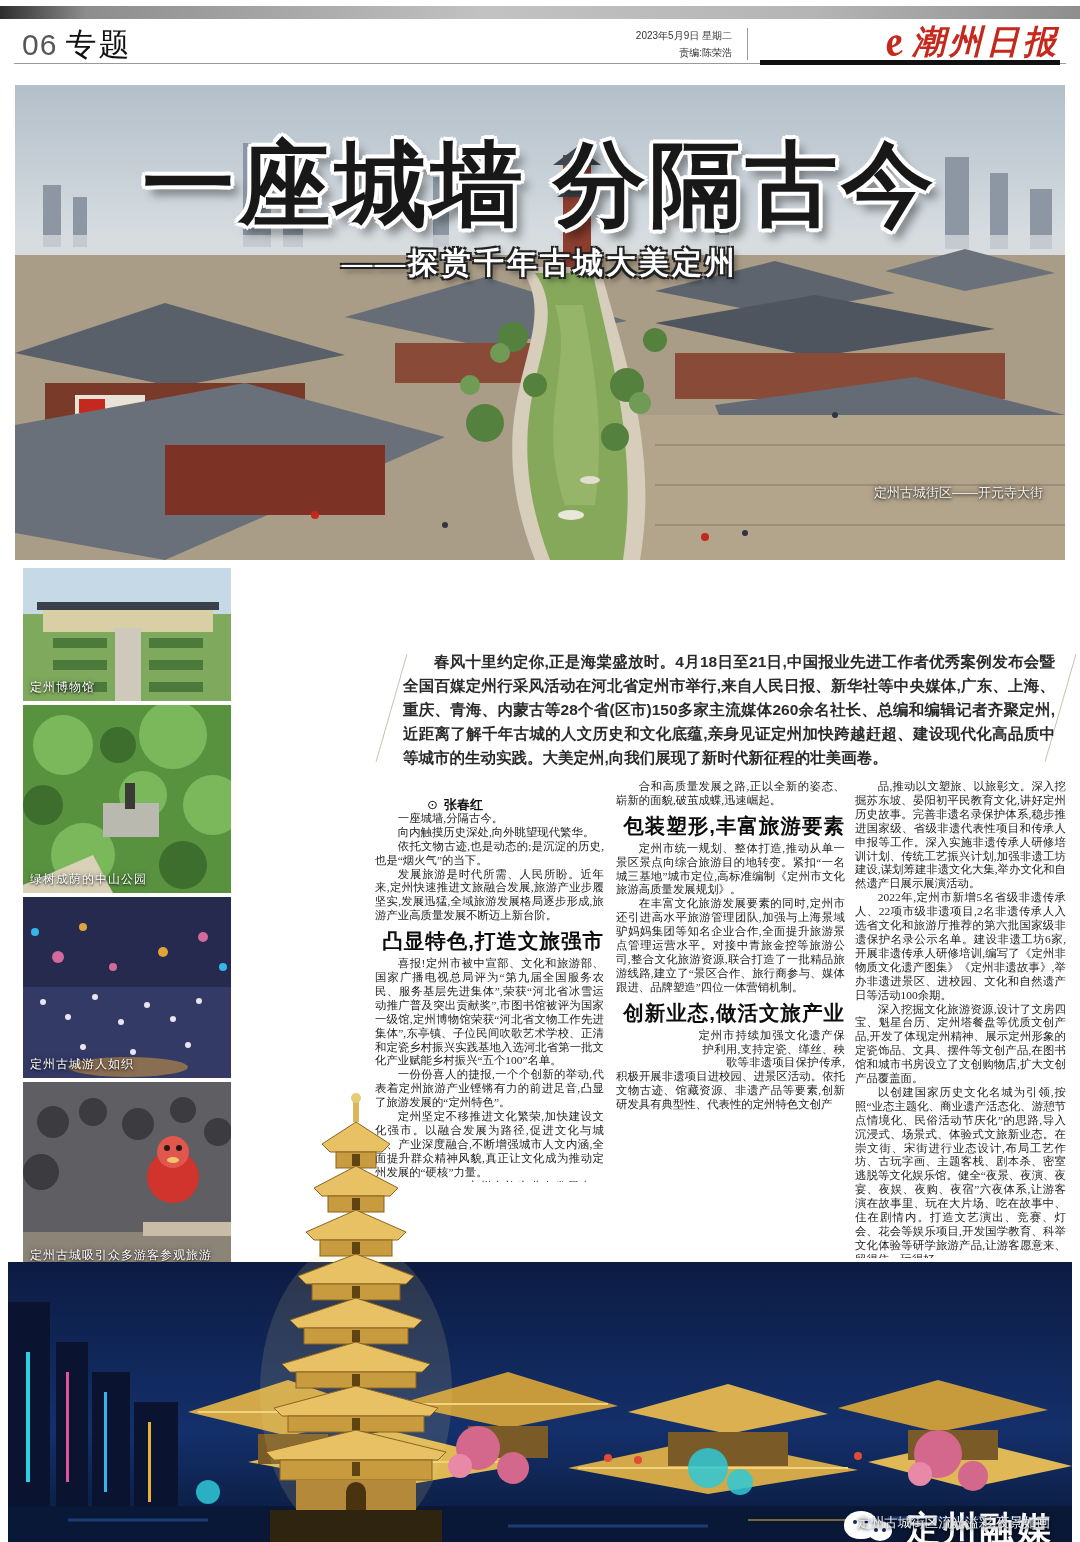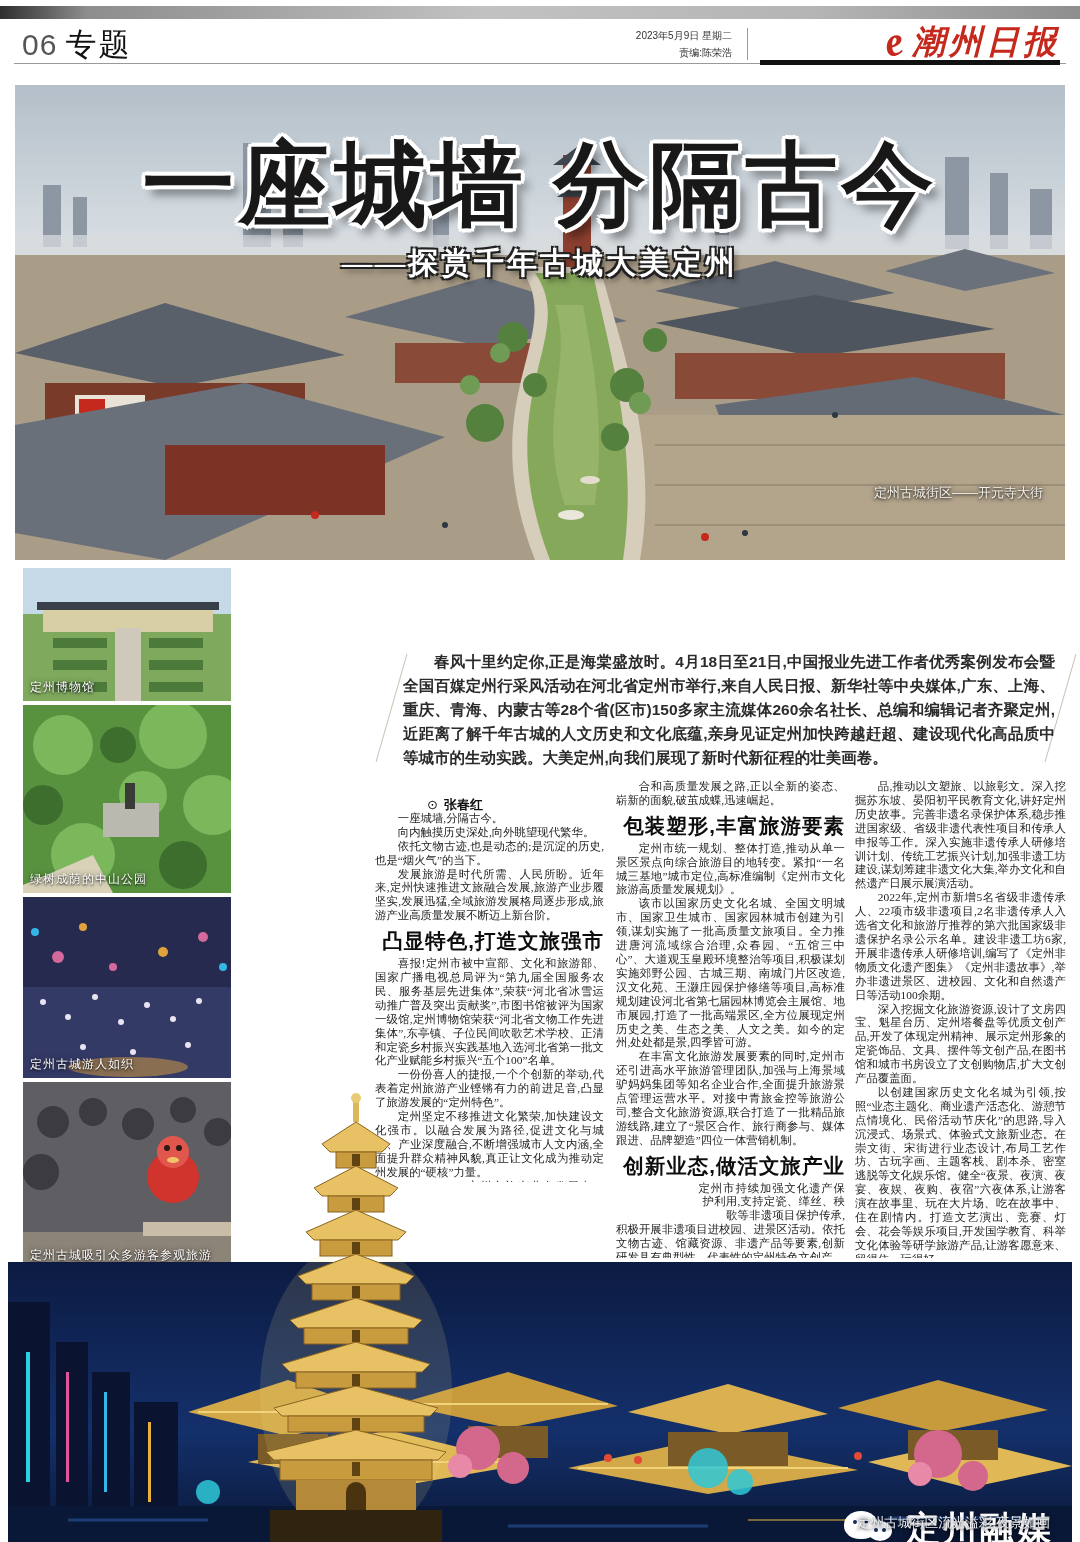--- a/index.html
+++ b/index.html
@@ -294,21 +294,20 @@
   <p>一份份喜人的捷报,一个个创新的举动,代表着定州旅游产业铿锵有力的前进足音,凸显了旅游发展的“定州特色”。</p>
   <p>定州坚定不移推进文化繁荣,加快建设文化强市。以融合发展为路径,促进文化与城建、产业深度融合,不断增强城市人文内涵,全面提升群众精神风貌,真正让文化成为推动定州发展的“硬核”力量。</p>
   <div class="pagoda-cut1"></div>
   <p>定州文旅产业在发展中一步一个脚印,沿着文旅融</p>
 </div>
 
 <div class="col" id="col2">
   <p>合和高质量发展之路,正以全新的姿态、崭新的面貌,破茧成蝶,迅速崛起。</p>
   <h3 class="sect">包装塑形,丰富旅游要素</h3>
   <p>定州市统一规划、整体打造,推动从单一景区景点向综合旅游目的地转变。紧扣“一名城三基地”城市定位,高标准编制《定州市文化旅游高质量发展规划》。</p>
-  <p>该市以国家历史文化名城、全国文明城市、国家卫生城市、国家园林城市创建为引领,谋划实施了一批高质量文旅项目。全力推进唐河流域综合治理,众春园、“五馆三中心”、大道观玉皇殿环境整治等项目,积极谋划实施郊野公园、古城三期、南城门片区改造,汉文化苑、王灏庄园保护修缮等项目,高标准规划建设河北省第七届园林博览会主展馆、地市展园,打造了一批高端景区,全方位展现定州历史之美、生态之美、人文之美。如今的定州,处处都是景,四季皆可游。</p>
   <p>在丰富文化旅游发展要素的同时,定州市还引进高水平旅游管理团队,加强与上海景域驴妈妈集团等知名企业合作,全面提升旅游景点管理运营水平。对接中青旅金控等旅游公司,整合文化旅游资源,联合打造了一批精品旅游线路,建立了“景区合作、旅行商参与、媒体跟进、品牌塑造”四位一体营销机制。</p>
   <h3 class="sect">创新业态,做活文旅产业</h3>
   <div class="pagoda-cut2"></div>
   <p>定州市持续加强文化遗产保护利用,支持定瓷、缂丝、秧歌等非遗项目保护传承,积极开展非遗项目进校园、进景区活动。依托文物古迹、馆藏资源、非遗产品等要素,创新研发具有典型性、代表性的定州特色文创产</p>
 </div>
 
 <div class="col" id="col3">
   <p>品,推动以文塑旅、以旅彰文。深入挖掘苏东坡、晏阳初平民教育文化,讲好定州历史故事。完善非遗名录保护体系,稳步推进国家级、省级非遗代表性项目和传承人申报等工作。深入实施非遗传承人研修培训计划、传统工艺振兴计划,加强非遗工坊建设,谋划筹建非遗文化大集,举办文化和自然遗产日展示展演活动。</p>
   <p>2022年,定州市新增5名省级非遗传承人、22项市级非遗项目,2名非遗传承人入选省文化和旅游厅推荐的第六批国家级非遗保护名录公示名单。建设非遗工坊6家,开展非遗传承人研修培训,编写了《定州非物质文化遗产图集》《定州非遗故事》,举办非遗进景区、进校园、文化和自然遗产日等活动100余期。</p>
   <p>深入挖掘文化旅游资源,设计了文房四宝、魁星台历、定州塔餐盘等优质文创产品,开发了体现定州精神、展示定州形象的定瓷饰品、文具、摆件等文创产品,在图书馆和城市书房设立了文创购物店,扩大文创产品覆盖面。</p>

